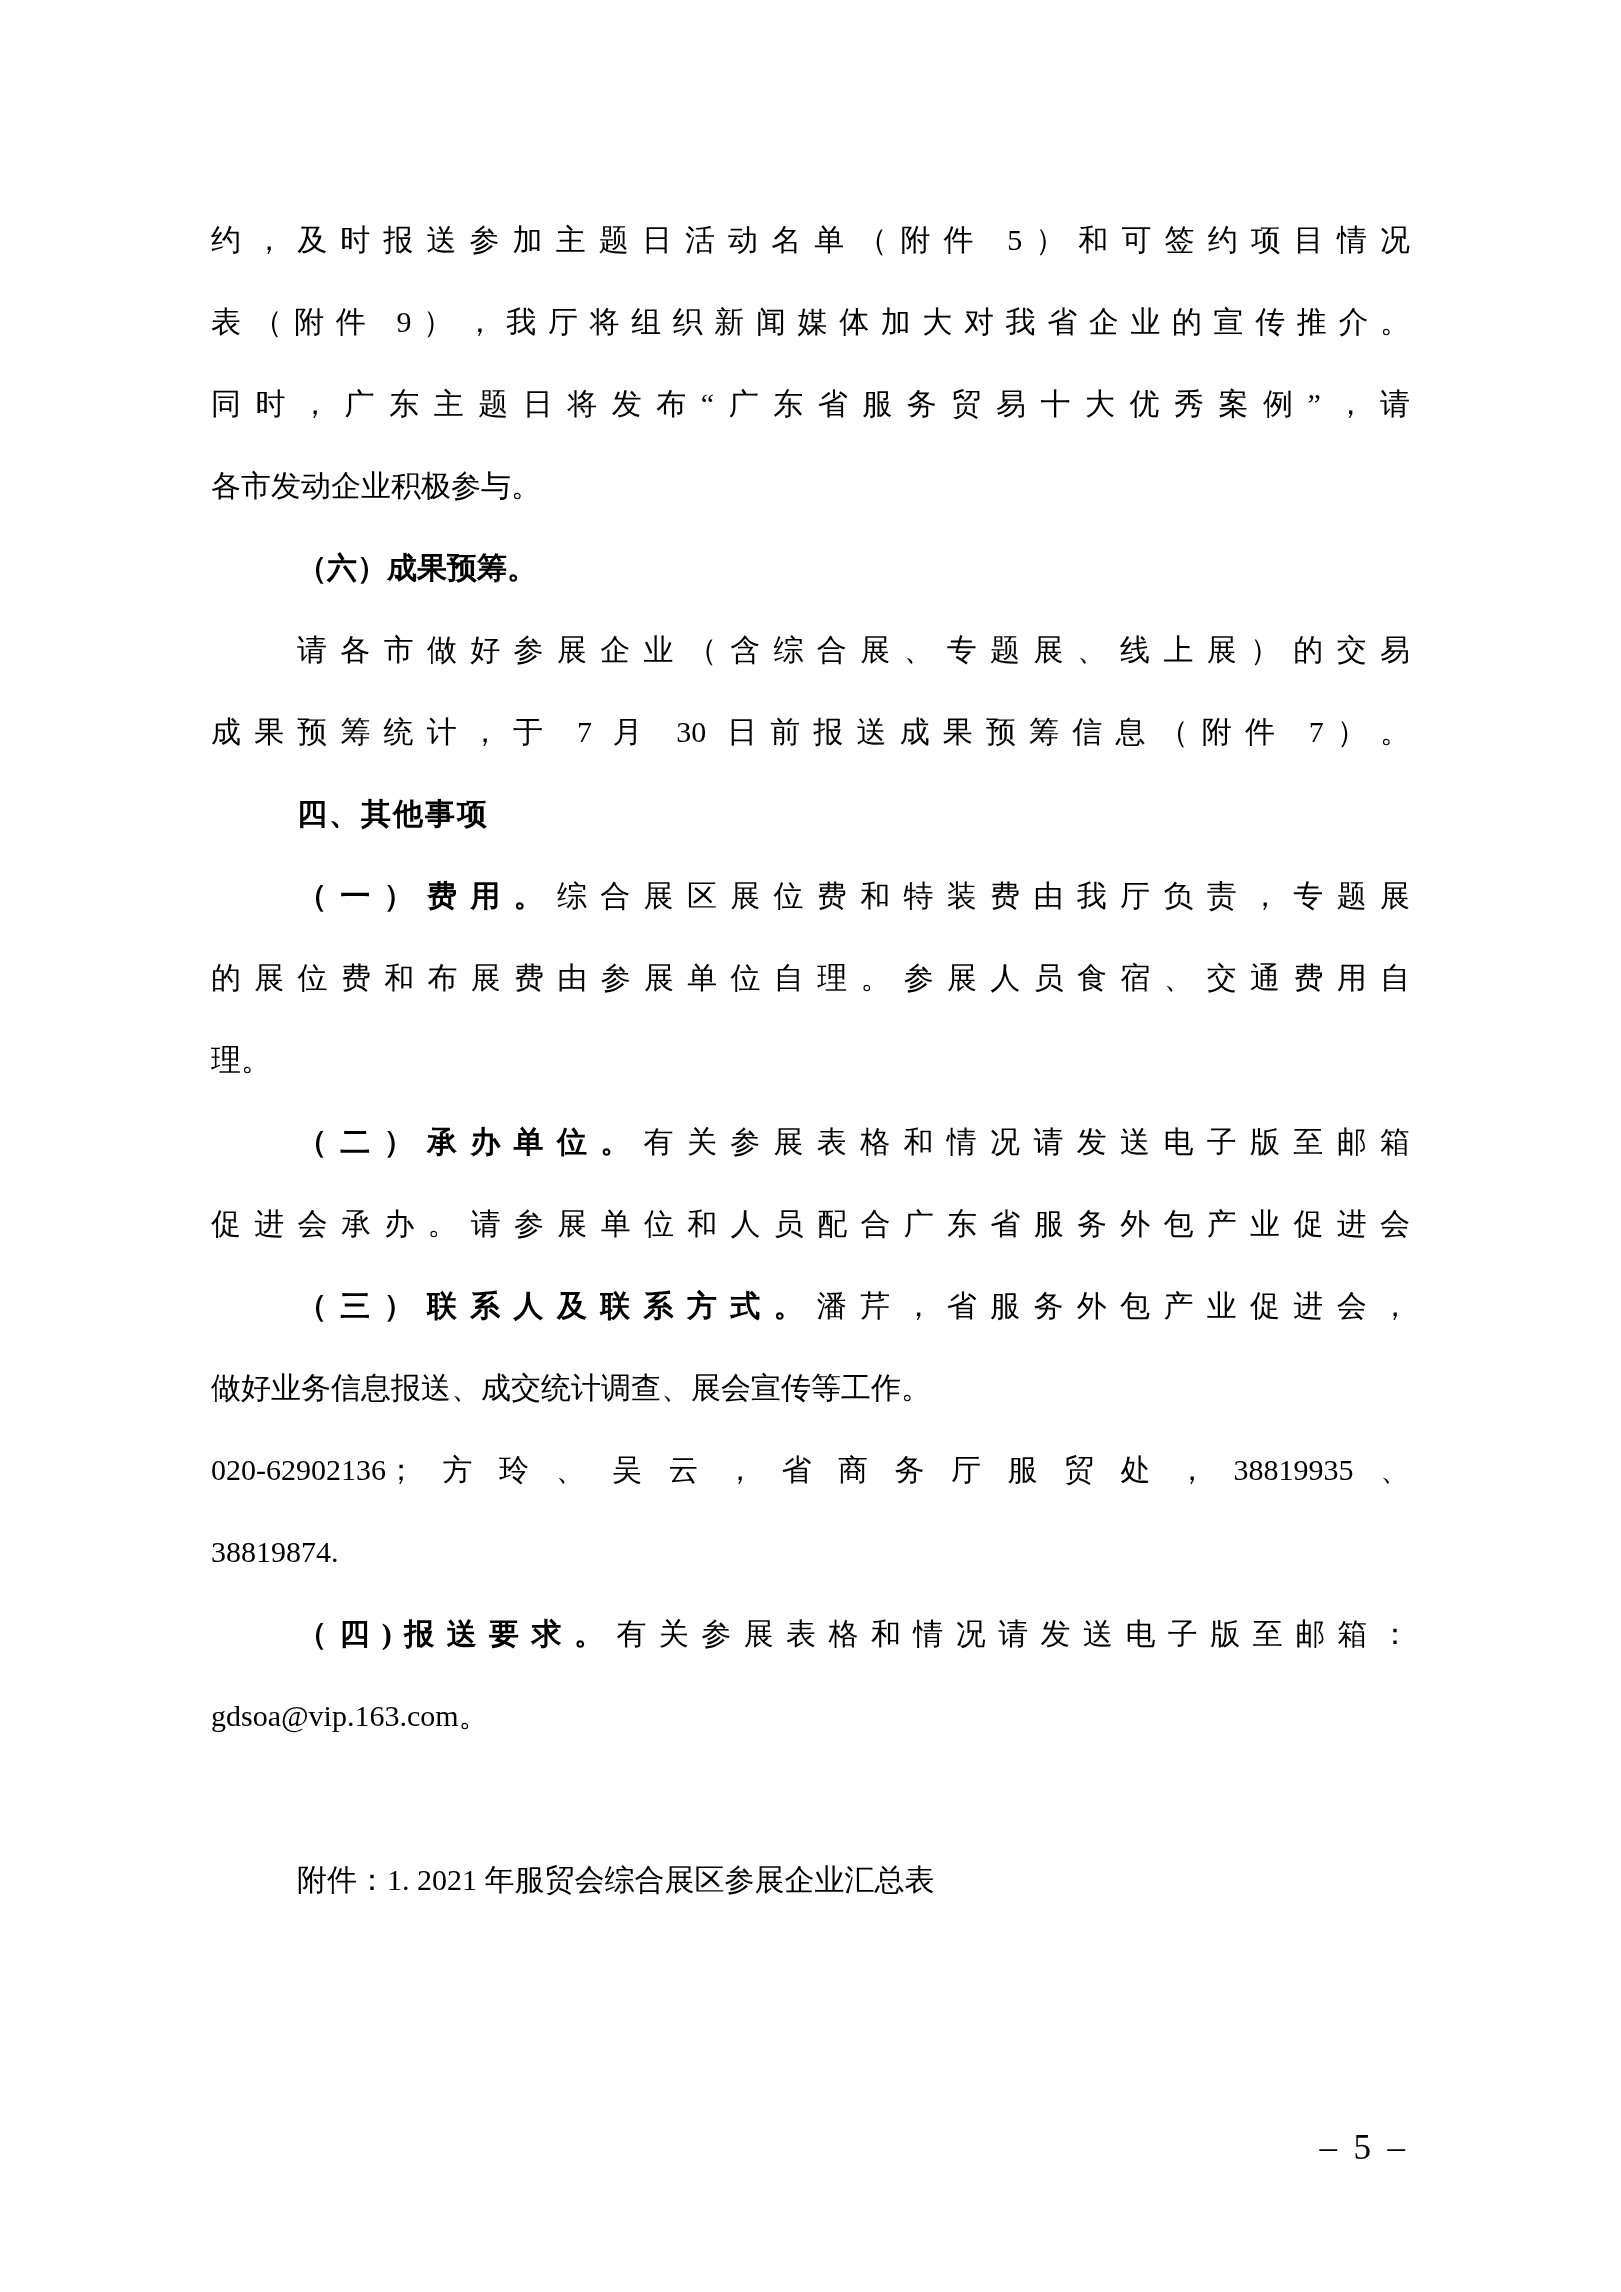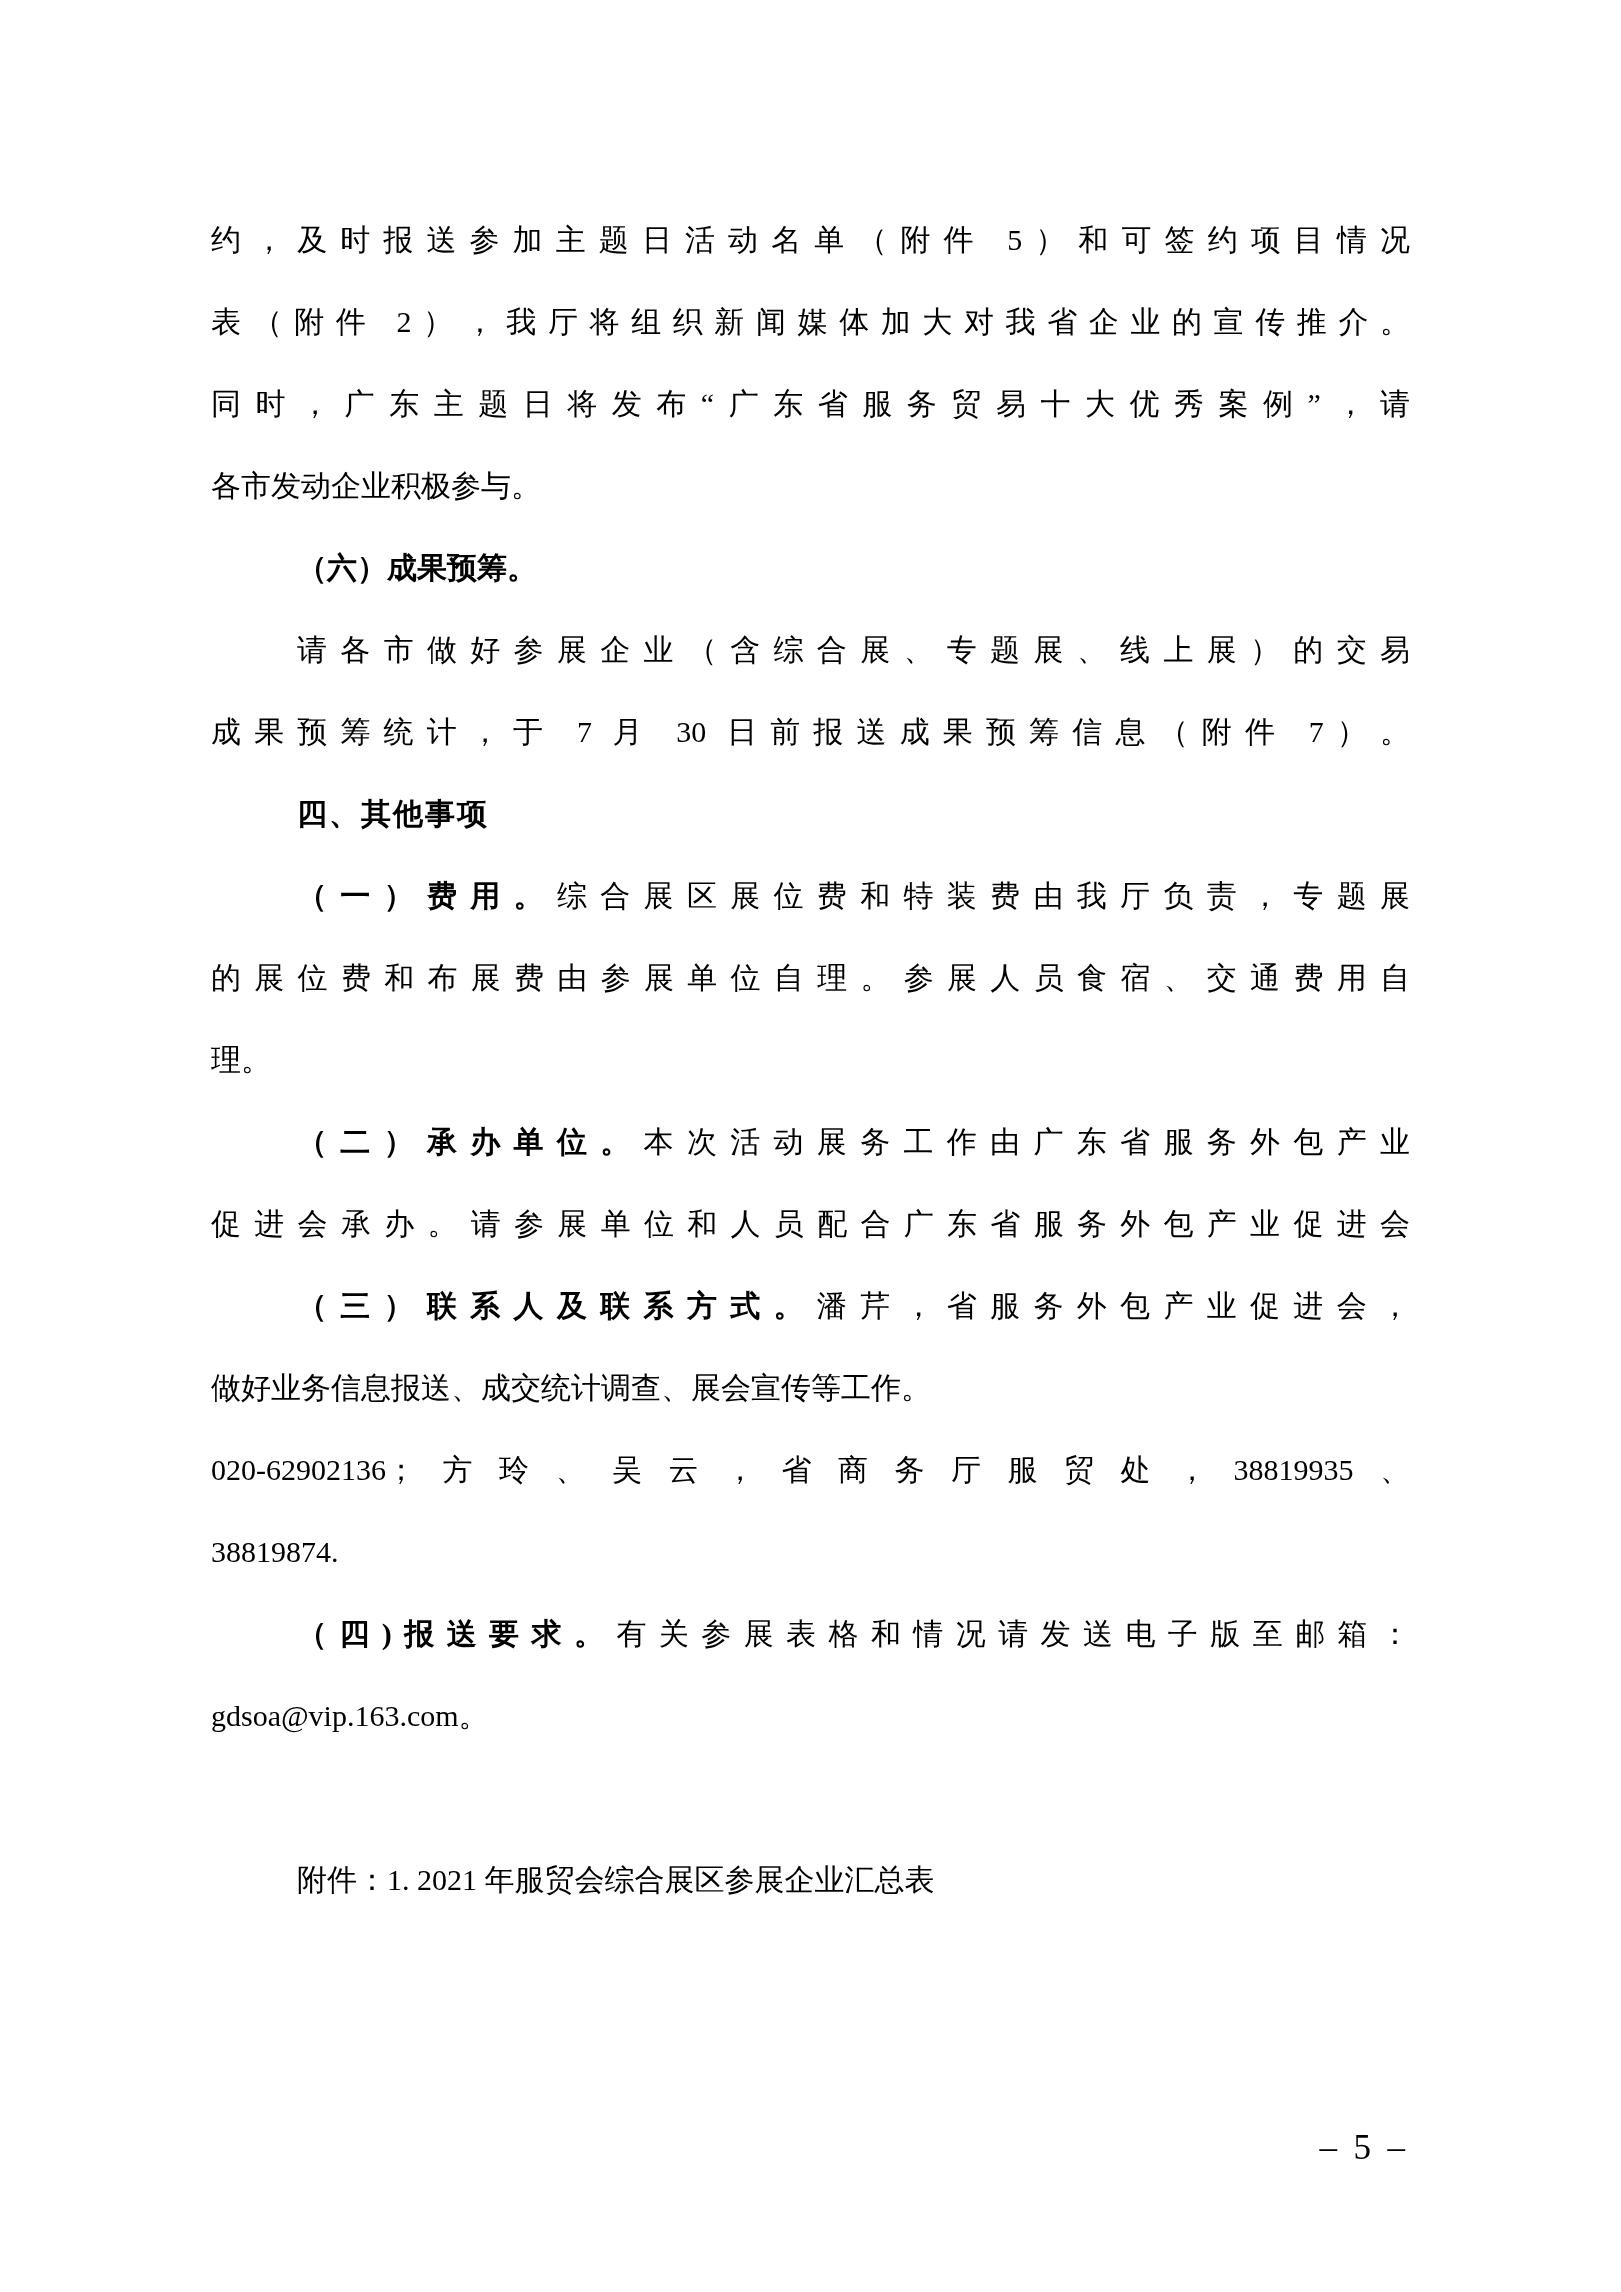--- a/index.html
+++ b/index.html
@@ -52,36 +52,36 @@
     color: #000;
   }
 </style>
 </head>
 <body>
 
 <div class="page">
   <div class="textblock">
 
     <div class="line jf"><span class="kai"></span><span>约，及时报送参加主题日活动名单（附件 5）和可签约项目情况</span></div>
-    <div class="line jf"><span class="kai"></span><span>表（附件 2），我厅将组织新闻媒体加大对我省企业的宣传推介。</span></div>
+    <div class="line jf"><span class="kai"></span><span>表（附件 9），我厅将组织新闻媒体加大对我省企业的宣传推介。</span></div>
     <div class="line jf"><span class="kai"></span><span>同时，广东主题日将发布“广东省服务贸易十大优秀案例”，请</span></div>
     <div class="line lft"><span class="kai"></span><span>各市发动企业积极参与。</span></div>
 
     <div class="line lft ind"><span class="kai">（六）成果预筹。</span><span></span></div>
 
     <div class="line jf ind"><span class="kai"></span><span>请各市做好参展企业（含综合展、专题展、线上展）的交易</span></div>
     <div class="line jf"><span class="kai"></span><span>成果预筹统计，于 7 月 30 日前报送成果预筹信息（附件 7）。</span></div>
 
     <div class="line lft ind hei"><span>四、其他事项</span></div>
 
     <div class="line jf ind"><span class="kai">（一）费用。</span><span>综合展区展位费和特装费由我厅负责，专题展</span></div>
     <div class="line jf"><span class="kai"></span><span>的展位费和布展费由参展单位自理。参展人员食宿、交通费用自</span></div>
     <div class="line lft"><span class="kai"></span><span>理。</span></div>
 
-    <div class="line jf ind"><span class="kai">（二）承办单位。</span><span>本次活动展务工作由广东省服务外包产业</span></div>
+    <div class="line jf ind"><span class="kai">（二）承办单位。</span><span>有关参展表格和情况请发送电子版至邮箱</span></div>
     <div class="line jf"><span class="kai"></span><span>促进会承办。请参展单位和人员配合广东省服务外包产业促进会</span></div>
     <div class="line jf ind"><span class="kai">（三）联系人及联系方式。</span><span>潘芹，省服务外包产业促进会，</span></div>
 
     <div class="line lft"><span class="kai"></span><span>做好业务信息报送、成交统计调查、展会宣传等工作。</span></div>
     <div class="line jf"><span class="kai"></span><span>020-62902136；方玲、吴云，省商务厅服贸处，38819935、</span></div>
     <div class="line lft"><span class="kai"></span><span>38819874.</span></div>
 
     <div class="line jf ind"><span class="kai">（四)报送要求。</span><span>有关参展表格和情况请发送电子版至邮箱：</span></div>
     <div class="line lft"><span class="kai"></span><span>gdsoa@vip.163.com。</span></div>
 

